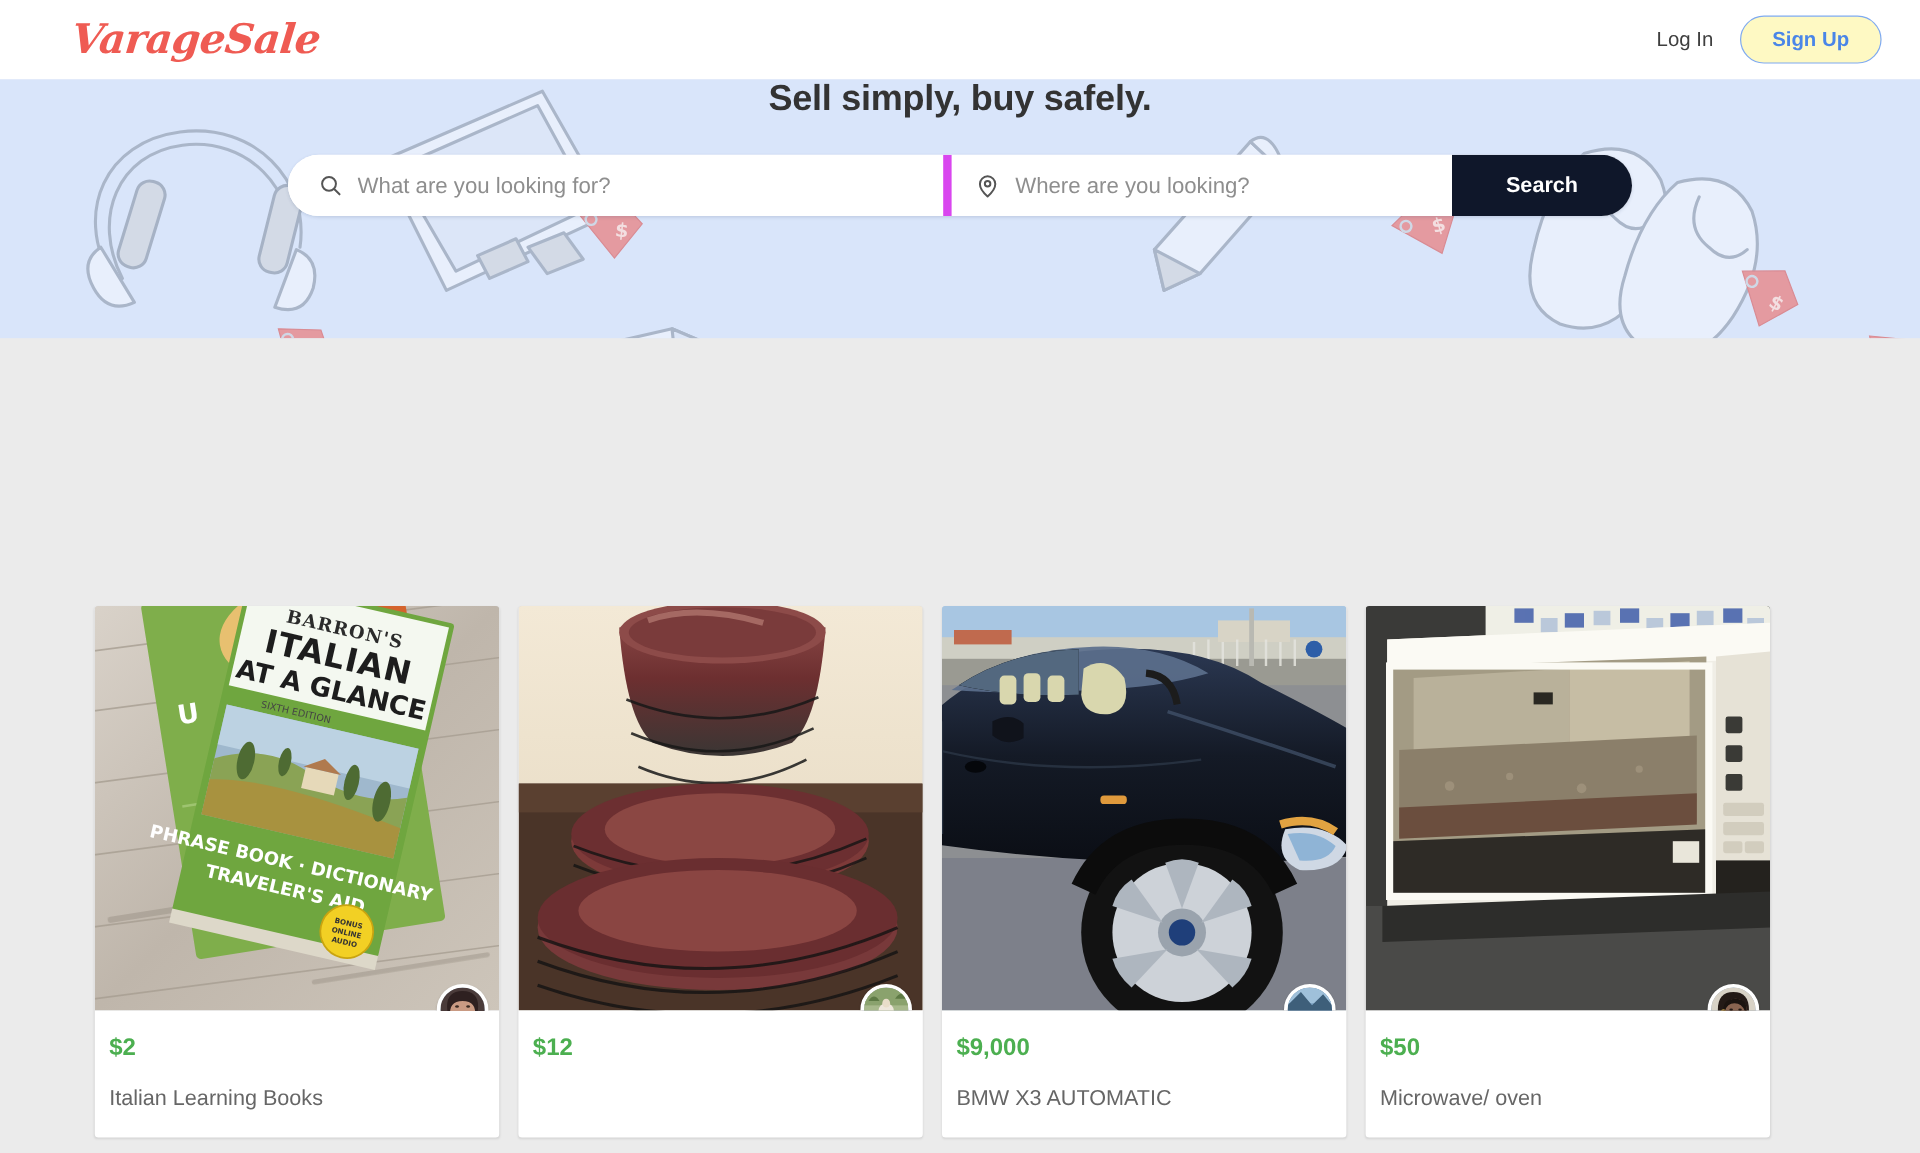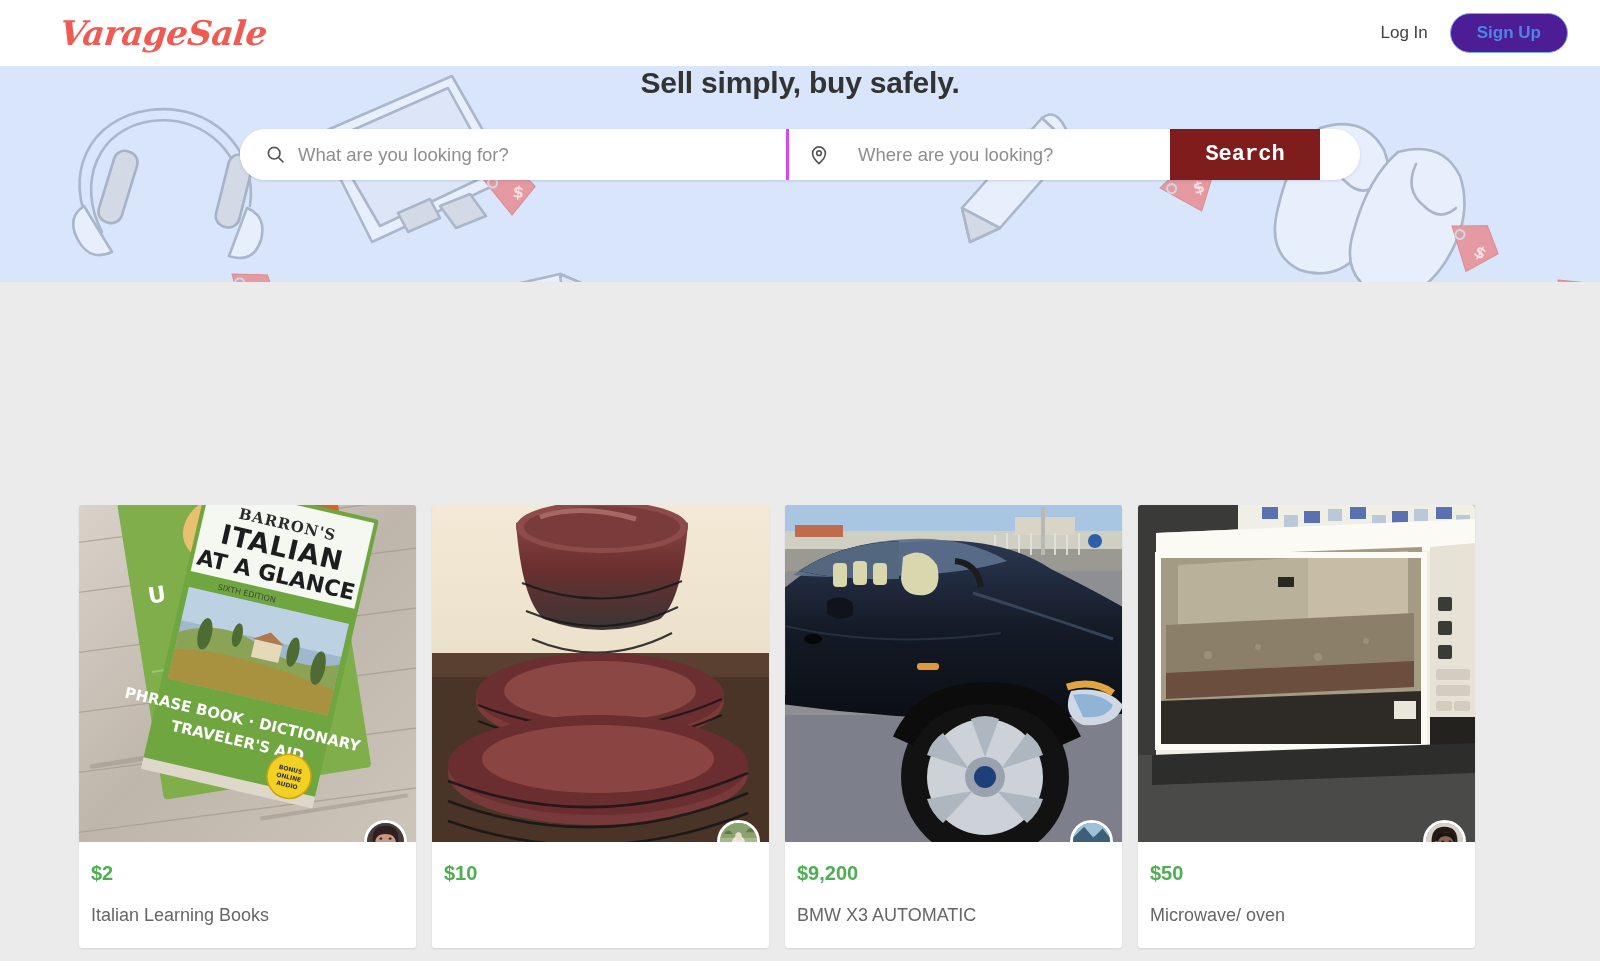--- a/index.html
+++ b/index.html
@@ -48,21 +48,21 @@
     color: #3f3f3f;
     cursor: pointer;
     padding: 6px 10px;
     white-space: nowrap;
   }
 
   .signup-btn {
     font-size: 17px;
     font-weight: bold;
     color: #4a86e8;
-    background: #4c1d95;
+    background: #fef9c3;
     border: 1.6px solid #7faaf0;
     border-radius: 22px;
     padding: 9px 26px;
     cursor: pointer;
     white-space: nowrap;
     font-family: "Liberation Sans", sans-serif;
   }
 
   
   .hero {
@@ -105,21 +105,21 @@
   }
 
   .field {
     display: flex;
     align-items: center;
     background: #ffffff;
     height: 100%;
   }
 
   .field.query { width: 546px; padding-left: 22px; }
-  .field.loc   { width: 384px; padding-left: 17px; border-left: 3px solid #d946ef; gap: 16px; }
+  .field.loc   { width: 424px; padding-left: 17px; border-left: 7px solid #d946ef; }
 
   .field .ficon {
     flex: none;
     display: flex;
     align-items: center;
     justify-content: center;
     width: 26px;
     height: 26px;
     margin-right: 10px;
   }
@@ -132,27 +132,27 @@
     color: #4a4a4a;
     font-family: "Liberation Sans", sans-serif;
     background: transparent;
     height: 100%;
   }
   .field input::placeholder { color: #8e8e8e; opacity: 1; }
 
   .search-btn {
     width: 150px;
     height: 100%;
-    background: #7f1d1d;
+    background: #0f172a;
     color: #ffffff;
-    font-size: 22px;
+    font-size: 18px;
     font-weight: bold;
     border: none;
     cursor: pointer;
-    font-family: Liberation Mono, monospace;
+    font-family: Liberation Sans, sans-serif;
   }
 
   
   .main {
     position: relative;
     background: #ebebeb;
     height: 679px;
   }
 
   .cards {
@@ -442,21 +442,21 @@
             <rect y="0" width="40" height="16" fill="#8aa26d"></rect>
             <rect y="26" width="40" height="14" fill="#6d8450"></rect>
             <circle cx="20" cy="21" r="7" fill="#efe7dc"></circle>
             <ellipse cx="20" cy="14" rx="3.5" ry="4" fill="#e9ddc9"></ellipse>
             <path d="M4 12 q5 -8 10 0 z" fill="#5e7a45"></path>
             <path d="M28 10 q6 -9 11 0 z" fill="#5e7a45"></path>
           </svg>
         </div>
       </div>
       <div class="card-body">
-        <div class="price">$10</div>
+        <div class="price">$12</div>
       </div>
     </div>
 
     <div class="card">
       <div class="card-img">
         <svg viewBox="0 0 337 337" preserveAspectRatio="xMidYMid slice" aria-hidden="true">
           <defs>
             <linearGradient id="bodyg" x1="0" y1="0" x2="0" y2="1">
               <stop offset="0" stop-color="#2b3852"></stop>
                 <stop offset="0.5" stop-color="#141a26"></stop>
@@ -523,21 +523,21 @@
           <svg viewBox="0 0 40 40" aria-hidden="true">
             <rect width="40" height="40" fill="#7ea3c4"></rect>
             <rect y="0" width="40" height="14" fill="#9fc0da"></rect>
             <path d="M0 16 L12 4 L22 16 L32 6 L40 16 L40 22 L0 22 Z" fill="#3e5f7a"></path>
             <rect y="21" width="40" height="19" fill="#2f4f68"></rect>
             <path d="M0 24 L12 34 L22 24 L32 34 L40 24 L40 22 L0 22 Z" fill="#4a6d88" opacity="0.7"></path>
           </svg>
         </div>
       </div>
       <div class="card-body">
-        <div class="price">$9,200</div>
+        <div class="price">$9,000</div>
         <div class="title">BMW X3 AUTOMATIC</div>
       </div>
     </div>
 
     <div class="card">
       <div class="card-img">
         <svg viewBox="0 0 337 337" preserveAspectRatio="xMidYMid slice" aria-hidden="true">
           <rect width="337" height="337" fill="#3a3a38"></rect>
           <rect y="250" width="337" height="87" fill="#4a4a48"></rect>
 

